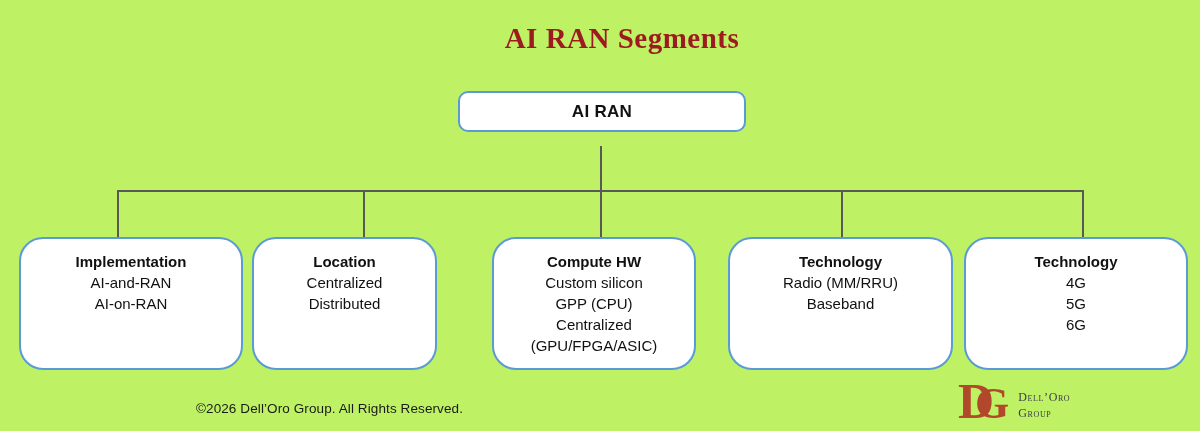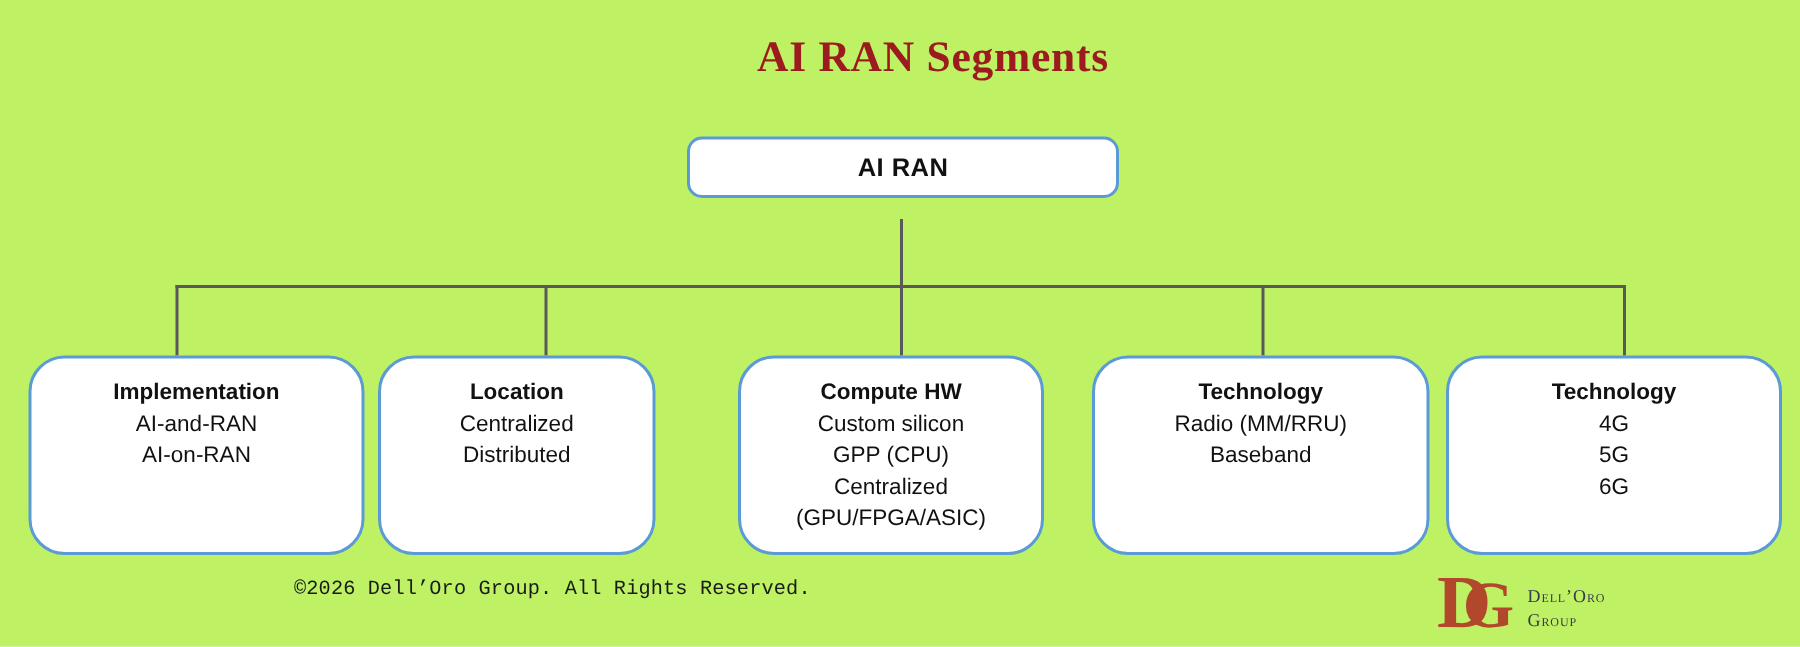--- a/index.html
+++ b/index.html
@@ -33,23 +33,22 @@
   .seg-box{
     top:237px;height:133px;border-radius:24px;
     text-align:center;padding-top:12px;font-size:15px;line-height:21px;
   }
   .seg-header{font-weight:bold;}
   .seg-item{font-weight:normal;}
   .conn{position:absolute;background:var(--connector);}
   .conn.v{width:1.5px;}
   .conn.h{height:1.5px;}
   .copyright{
-    position:absolute;left:196px;top:386px;font-size:13.5px;color:#1a1a1a;
+    position:absolute;left:196px;top:401px;font-size:13.5px;color:#1a1a1a;
     letter-spacing:0.1px;
-    font-family:Liberation Mono, monospace;
   }
   .logo{
     position:absolute;left:958px;top:381px;display:flex;align-items:center;gap:9px;
   }
   .logo-monogram{
     font-family:"Liberation Serif",serif;color:var(--logo_rust);
     font-weight:bold;line-height:40px;height:44px;white-space:nowrap;
   }
   .logo-d{font-size:50px;}
   .logo-g{font-size:44px;margin-left:-19px;}

